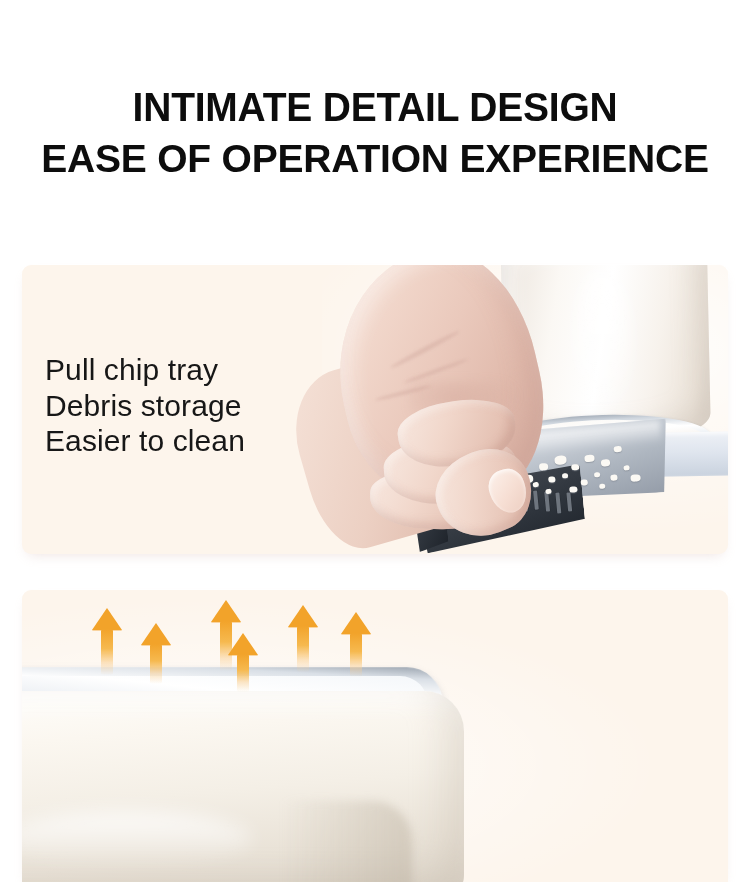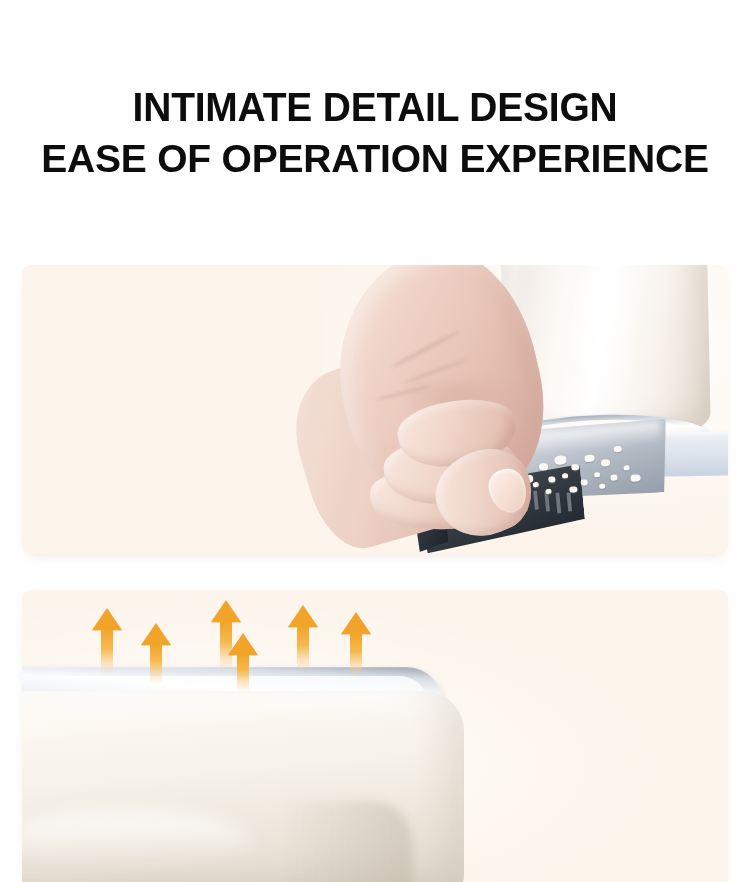--- a/index.html
+++ b/index.html
@@ -366,20 +366,25 @@
         <div class="finger" id="finger-ring"></div>
         <div class="finger" id="finger-mid"></div>
         <div class="finger" id="finger-index"></div>
         <div class="finger" id="finger-thumb"></div>
         <div class="fingernail"></div>
       </div>
     </div>
 
   </div>
 
+  <div class="panel-text" id="crumb-tray-caption">
+    <span class="tline">Pull chip tray</span>
+    <span class="tline">Debris storage</span>
+    <span class="tline">Easier to clean</span>
+  </div>
 
   <div class="panel" id="panel-auto-pop">
     <div class="photo2">
       <div class="p2-wash"></div>
 
       <div class="t2-chrome"></div>
       <div class="t2-slot" id="slot-left"></div>
       <div class="t2-slot" id="slot-right"></div>
       <div class="t2-chrome-face"></div>
 

